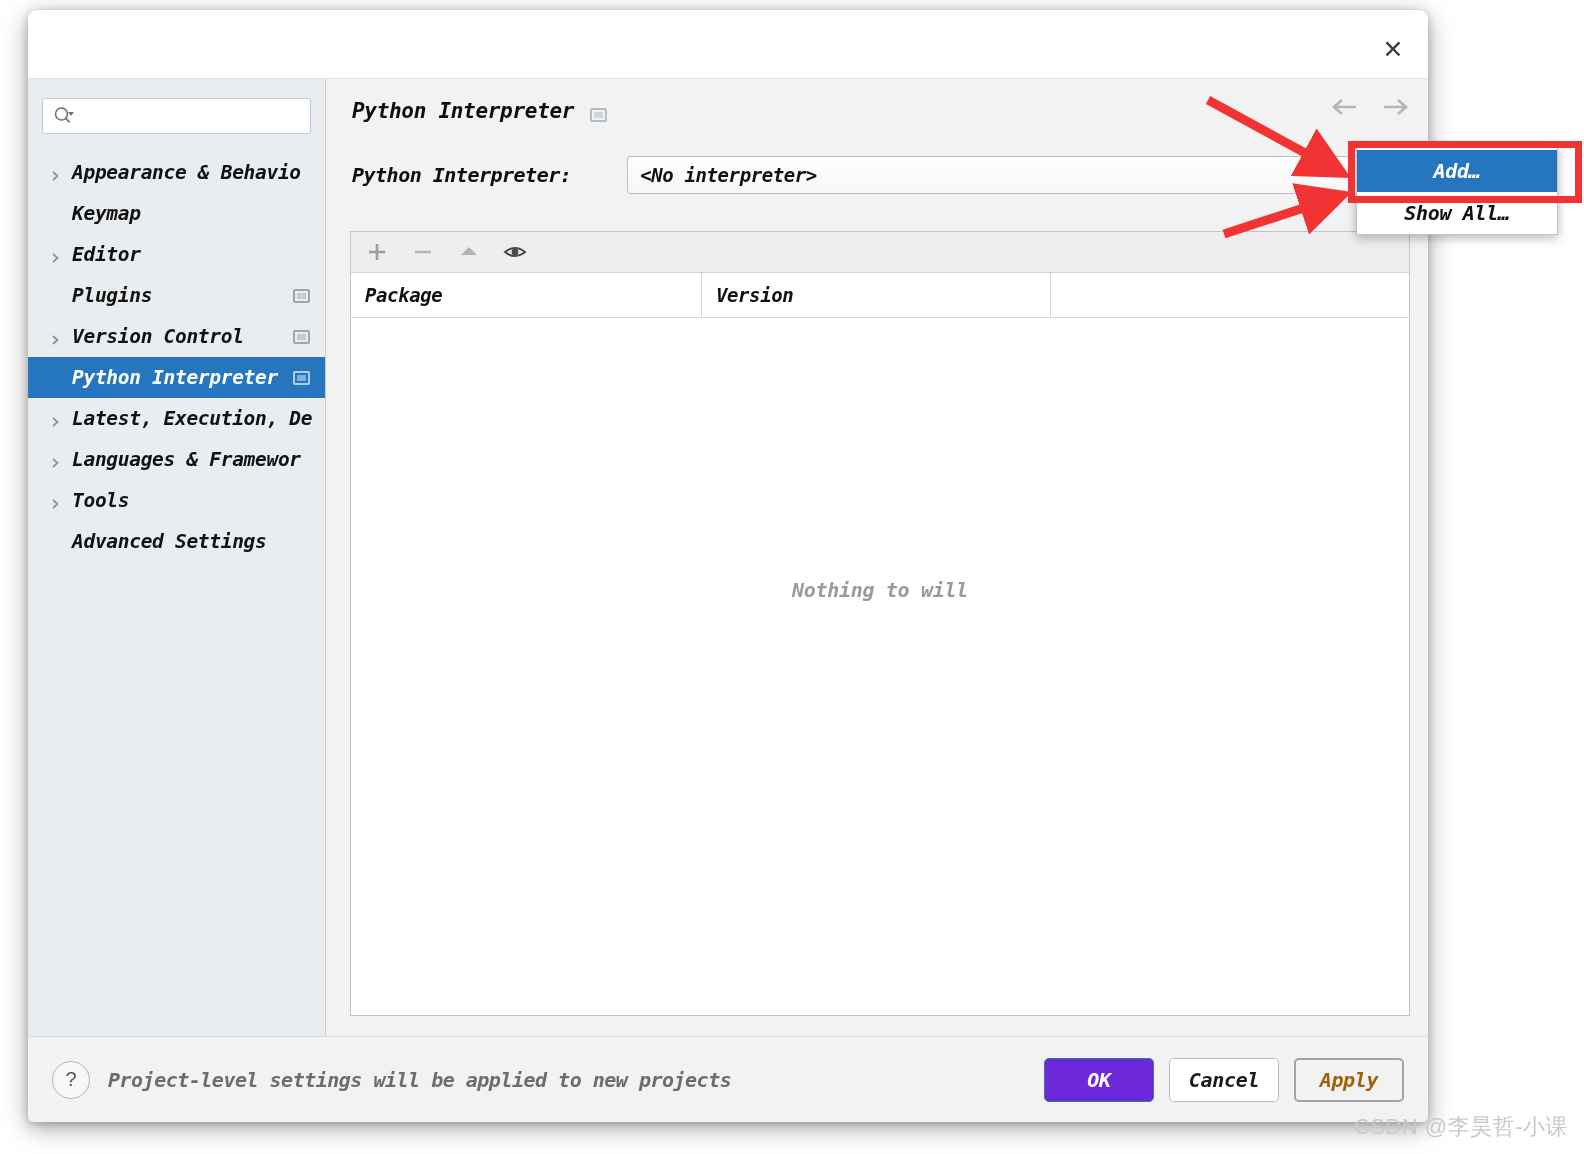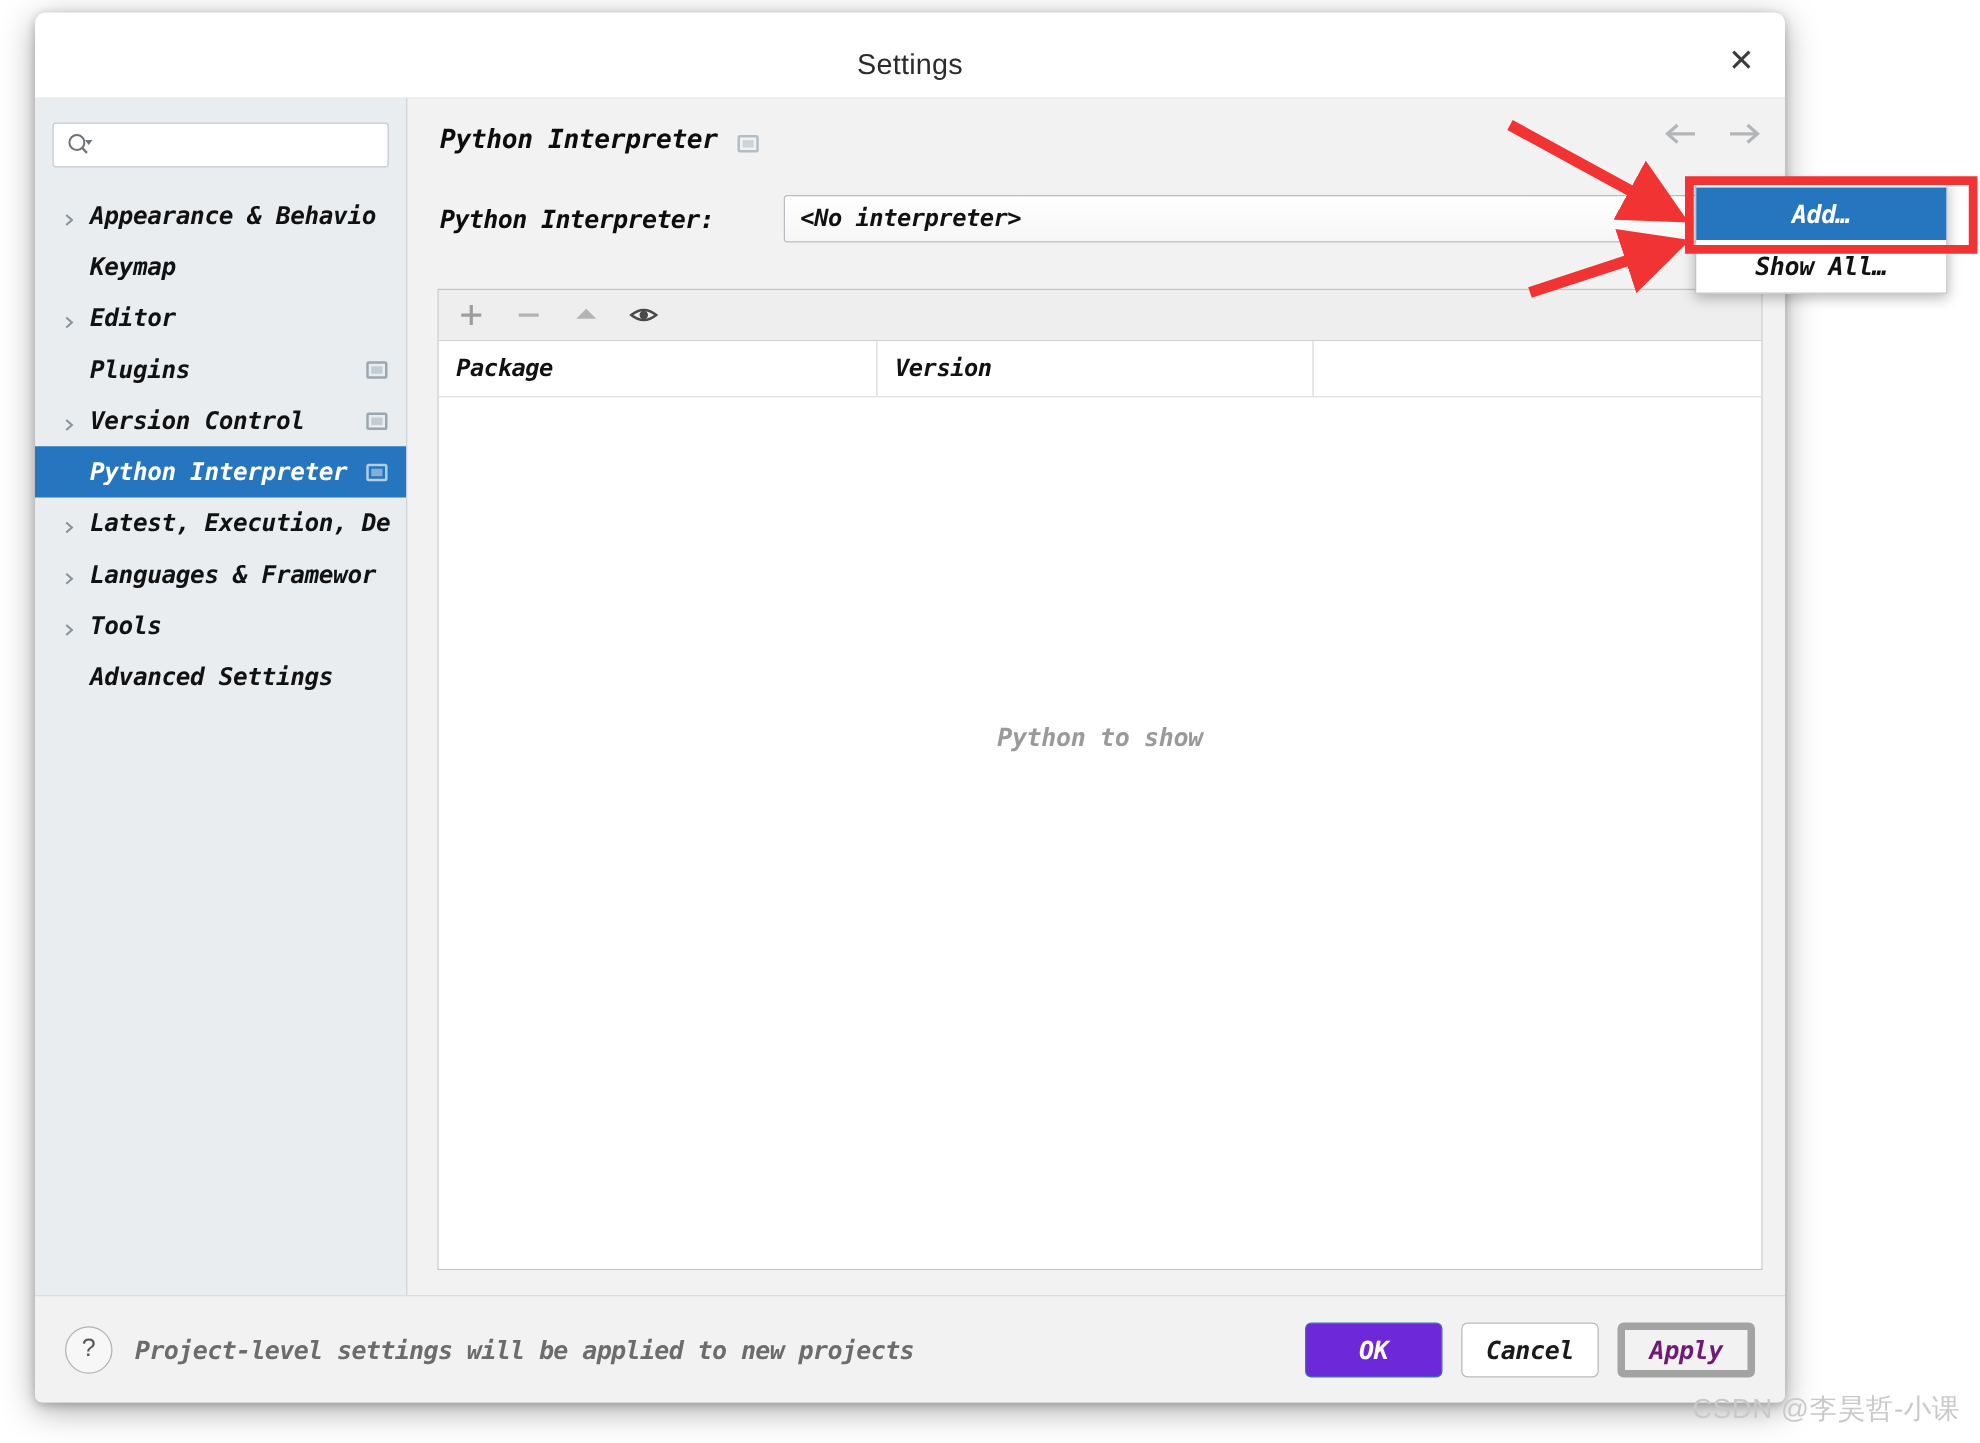--- a/index.html
+++ b/index.html
@@ -394,22 +394,22 @@
     border: 1px solid #3a72ae;
     color: #ffffff;
   }
   .btn.normal {
     background: #ffffff;
     border: 1px solid #b6babe;
     color: #1a1a1a;
   }
   .btn.disabled {
     background: #f2f2f2;
-    border: 6px solid #a3a3a3;
-    color: #701a75;
+    border: 2px solid #a3a3a3;
+    color: #a16207;
     cursor: default;
   }
 
   
   .popup {
     position: absolute;
     left: 1356px;
     top: 145px;
     width: 202px;
     background: #ffffff;
@@ -468,21 +468,20 @@
   }
 </style>
 </head>
 <body>
 
 <div class="page-bg"></div>
 
 <div class="dialog">
 
   <div class="titlebar">
-    <div class="titlebar-title">Settings</div>
     <div class="close-btn">✕</div>
   </div>
 
   <div class="dialog-body">
 
     <div class="sidebar">
       <div class="search-wrap">
         <div class="search-box">
           <span>
             <svg class="mag-icon" width="22" height="20" viewBox="0 0 22 20">
@@ -627,21 +626,21 @@
             </svg>
           </span>
         </div>
 
         <div class="pkg-head">
           <div class="pkg-col c1">Package</div>
           <div class="pkg-col c2">Version</div>
         </div>
 
         <div class="pkg-body">
-          <div class="empty-msg">Python to show</div>
+          <div class="empty-msg">Nothing to will</div>
         </div>
       </div>
 
     </div>
   </div>
 
   <div class="footer">
     <div class="help-circle">?</div>
     <div class="footer-note">Project-level settings will be applied to new projects</div>
     <div class="footer-spacer"></div>

